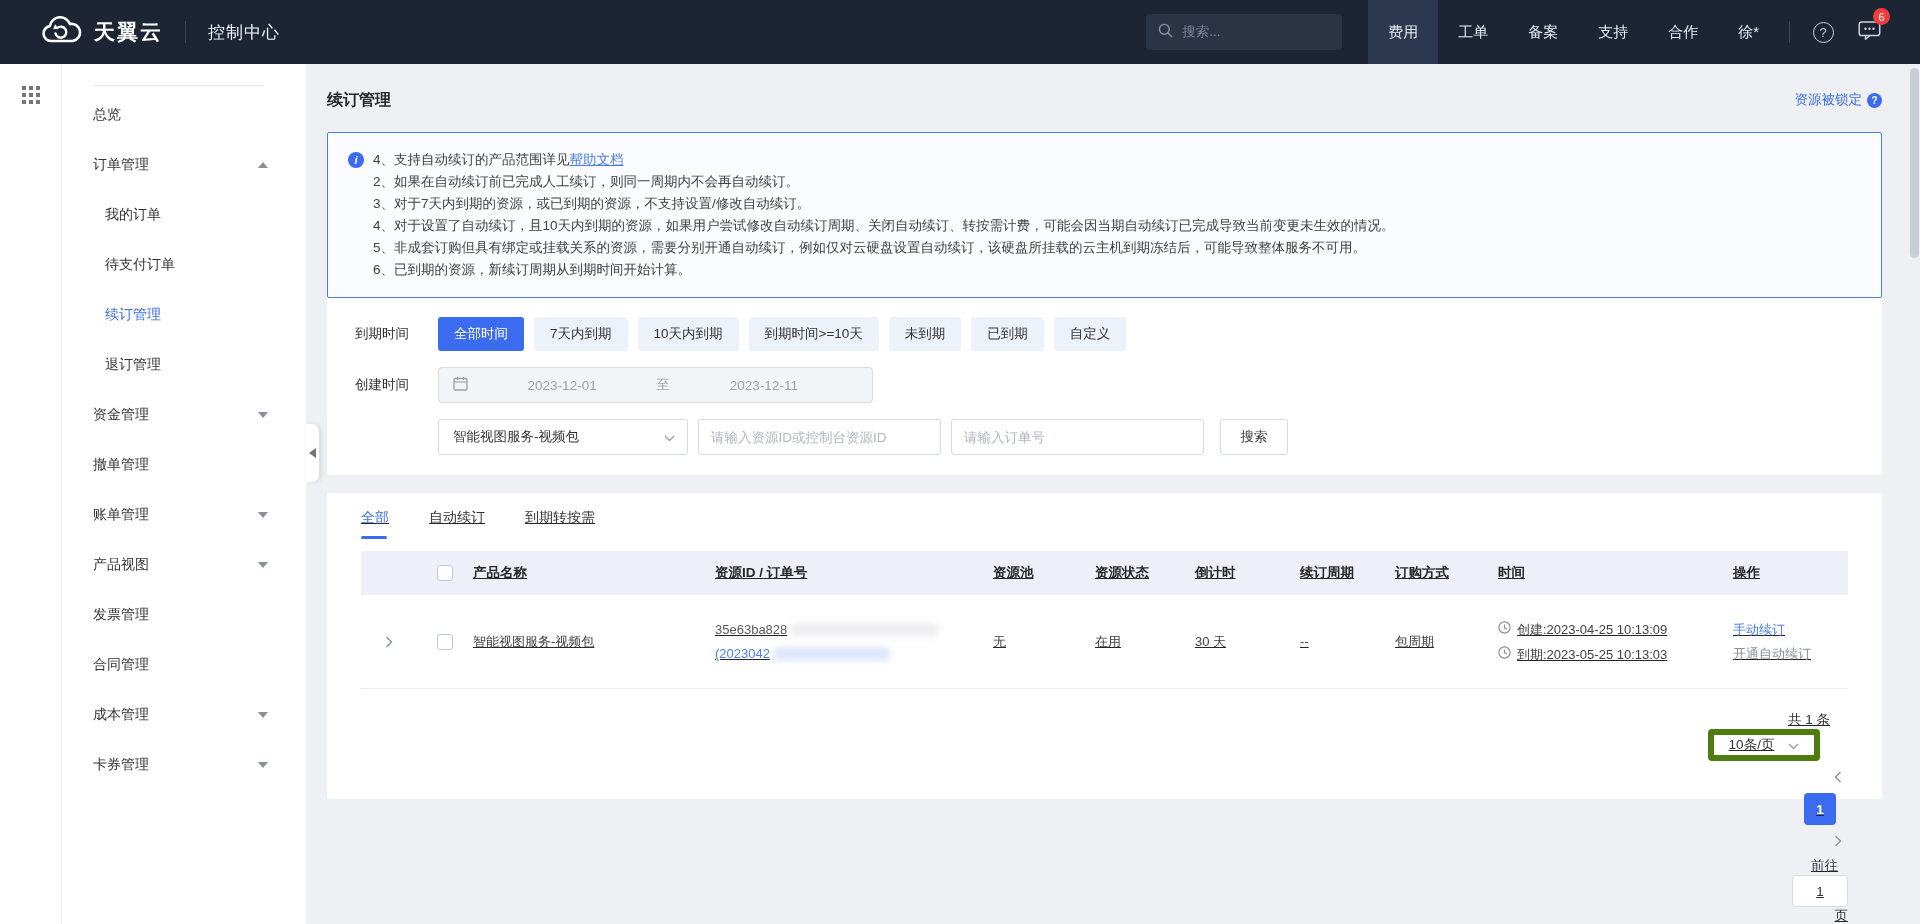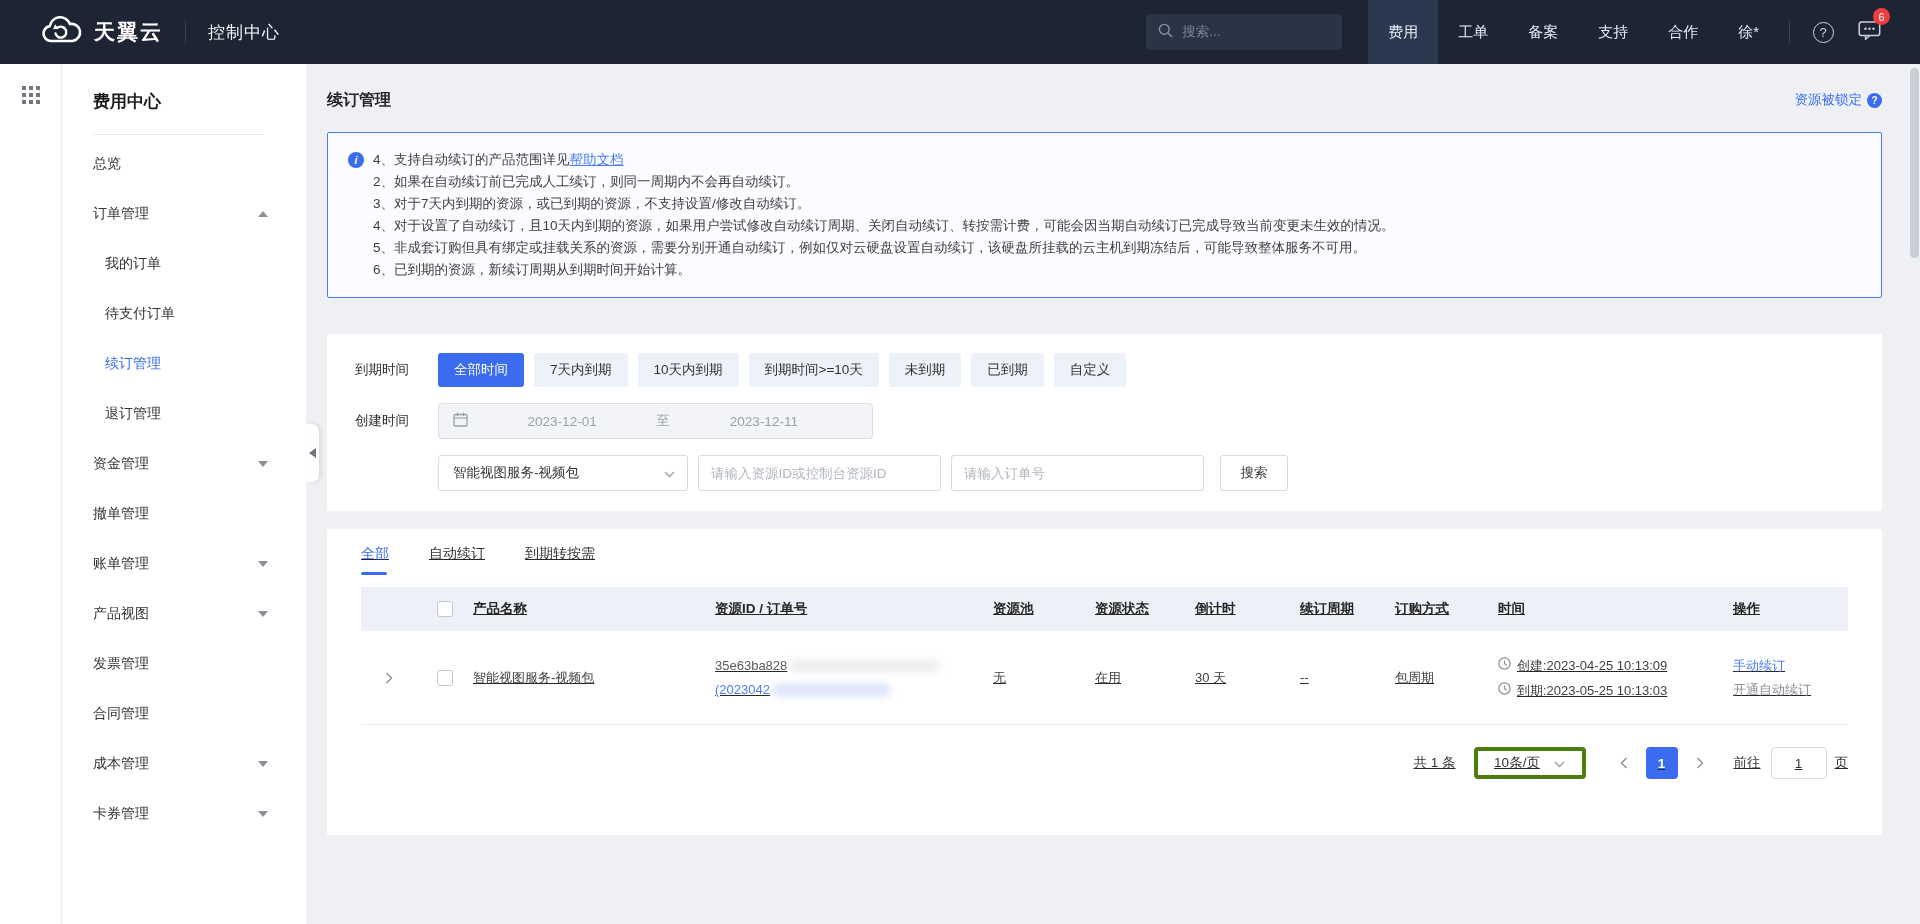--- a/index.html
+++ b/index.html
@@ -52,21 +52,21 @@
   .page-title { font-size:16px; font-weight:700; color:#262626; }
   .locked-link { display:flex; align-items:center; gap:5px; color:#3b6cf0; font-size:13.5px; cursor:pointer; }
   .q-circle { width:15px; height:15px; border-radius:50%; background:#3b6cf0; color:#fff; font-size:10px; font-weight:700; display:flex; align-items:center; justify-content:center; }
 
   .notice { margin-top:16px; border:1px solid #4a7cf6; background:#fafcff; border-radius:2px; padding:16px 24px 16px 20px; display:flex; gap:9px; }
   .info-circle { flex:none; margin-top:3px; width:16px; height:16px; border-radius:50%; background:#3b6cf0; color:#fff; font-size:11px; font-weight:700; font-style:italic; display:flex; align-items:center; justify-content:center; }
   .notice-lines { font-size:13.5px; color:#404040; line-height:22px; }
   .notice-link { color:#4a7cf6; text-decoration:underline; cursor:pointer; }
 
   .card { background:#fff; border-radius:2px; }
-  .filter-card { margin-top:36px; padding:19px 28px 20px 28px; }
+  .filter-card { padding:19px 28px 20px 28px; }
   .f-row { display:flex; align-items:center; }
   .f-row + .f-row { margin-top:16px; }
   .f-label { width:83px; flex:none; font-size:13.5px; color:#333; }
   .f-spacer { width:83px; flex:none; }
   .pill-btn { height:34px; padding:0 16px; margin-right:10px; border:none; border-radius:3px; background:#edf1f9; color:#333; font-size:13.5px; font-family:inherit; cursor:pointer; }
   .pill-btn.active { background:#3b6cf0; color:#fff; }
   .date-range { width:435px; height:36px; background:#f3f4f7; border:1px solid #d9dce3; border-radius:4px; display:flex; align-items:center; padding:0 14px; color:#9aa0ab; font-size:13.5px; cursor:pointer; }
   .date-range .dval { flex:1; text-align:center; }
   .select-box { width:250px; height:36px; border:1px solid #d6dae2; border-radius:3px; background:#fff; display:flex; align-items:center; justify-content:space-between; padding:0 12px 0 14px; font-size:13.5px; color:#333; cursor:pointer; }
   .f-input { height:36px; border:1px solid #d6dae2; border-radius:3px; padding:0 12px; font-size:13.5px; font-family:inherit; color:#333; margin-left:10px; }
@@ -87,23 +87,23 @@
   .two-line { line-height:24px; }
   .res-id { color:#595959; }
   .res-order { color:#4a7cf6; cursor:pointer; }
   .redact { display:inline-block; height:14px; border-radius:7px; filter:blur(3px); vertical-align:middle; margin-left:3px; }
   .redact.r1 { width:150px; background:#efeff1; }
   .redact.r2 { width:118px; background:#dfe7fb; }
   .time-line { display:flex; align-items:center; gap:6px; line-height:25px; }
   .act-link { color:#4a7cf6; cursor:pointer; line-height:24px; }
   .act-muted { color:#8c9099; cursor:pointer; line-height:24px; }
 
-  .pagination { display:flex; justify-content:flex-end; align-items:center; margin-top:22px; font-size:13.5px; color:#333; }
+  .pagination { display:flex; justify-content:flex-end; align-items:flex-end; margin-top:22px; font-size:13.5px; color:#333;flex-direction:column; }
   .pg-total { margin-right:18px; }
-  .pg-size { width:112px; height:32px; border:4px solid #4d7c0f; border-radius:4px; display:flex; align-items:center; justify-content:center; gap:14px; cursor:pointer; margin-right:28px; }
+  .pg-size { width:112px; height:32px; border:6px solid #4d7c0f; border-radius:4px; display:flex; align-items:center; justify-content:center; gap:14px; cursor:pointer; margin-right:28px; }
   .pg-arrow { display:flex; align-items:center; justify-content:center; width:20px; height:32px; cursor:pointer; }
   .pg-page { width:32px; height:32px; background:#3b6cf0; color:#fff; border-radius:4px; display:flex; align-items:center; justify-content:center; font-weight:700; margin:0 12px; cursor:pointer; }
   .pg-goto-label { margin:0 10px 0 24px; }
   .pg-goto { width:56px; height:32px; border:1px solid #d6dae2; border-radius:4px; text-align:center; font-size:13.5px; font-family:inherit; color:#333; }
   .pg-unit { margin-left:8px; }
 
   .v-scrollbar { position:absolute; right:1px; top:68px; width:9px; height:190px; background:#c9cdd5; border-radius:5px; z-index:9; cursor:grab; }
 </style>
 </head>
 <body>
@@ -170,21 +170,20 @@
           <rect x="14" y="7" width="4" height="4"></rect>
         <rect x="0" y="14" width="4" height="4"></rect>
           <rect x="7" y="14" width="4" height="4"></rect>
           <rect x="14" y="14" width="4" height="4"></rect>
       </g>
     </svg>
   </span>
 </div>
 
 <div class="sidebar">
-  <div class="sb-title">费用中心</div>
   <hr class="sb-divider">
   <ul class="sb-menu">
     <li class="sb-item">
         <span>总览</span>
       </li>
     <li class="sb-item">
         <span>订单管理</span>
         <span class="tri tri-up"></span>
       </li>
     <li class="sb-item sub">

